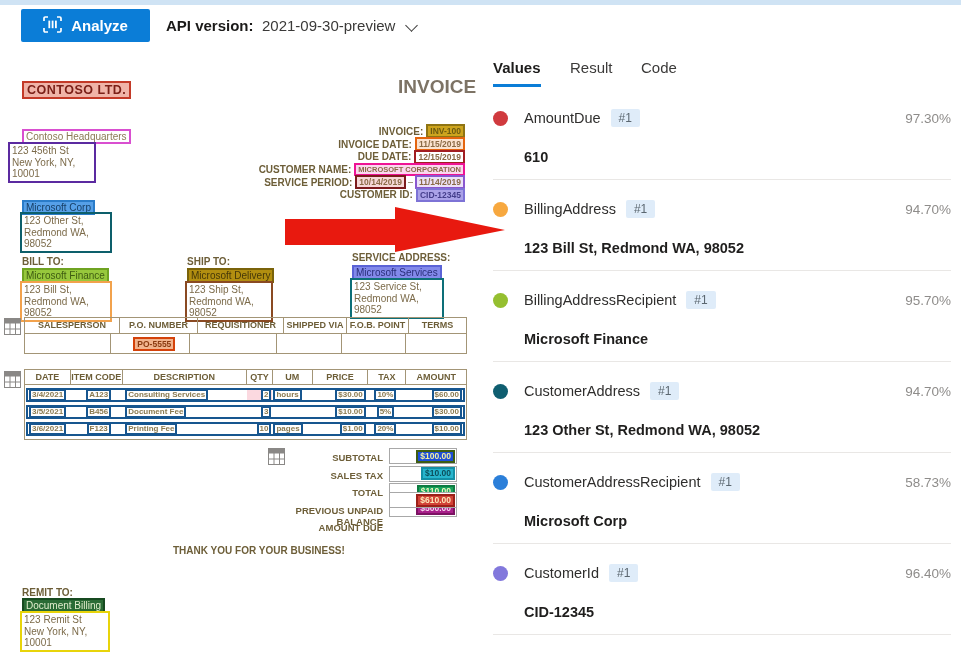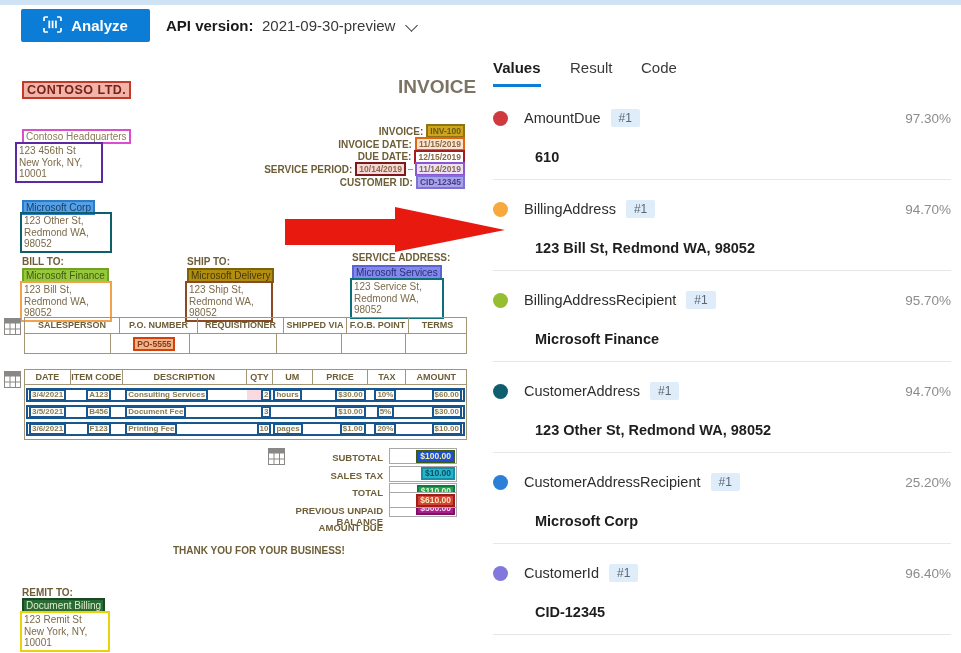--- a/index.html
+++ b/index.html
@@ -24,33 +24,33 @@
   .tab-underline { position:absolute; left:493px; top:84px; width:48px; height:3px; background:#0078d4; }
 
   
   .rows { position:absolute; left:493px; top:89px; width:458px; }
   .frow { height:91px; border-bottom:1px solid #e9e7e5; padding-top:19px; cursor:pointer; }
   .frow-head { display:flex; align-items:center; height:20px; }
   .dot { width:15px; height:15px; border-radius:50%; flex:0 0 15px; }
   .fname { margin-left:16px; font-size:14.5px; color:#2f2e2d; }
   .fbadge { margin-left:10px; background:#dfecf9; color:#5b6770; font-size:12px; padding:2px 8px; border-radius:2px; }
   .fpct { margin-left:auto; font-size:13.5px; color:#8e8c8a; }
-  .fvalue { margin-left:42px; margin-top:21px; font-size:14.5px; font-weight:bold; color:#1f1e1d; }
+  .fvalue { margin-left:31px; margin-top:21px; font-size:14.5px; font-weight:bold; color:#1f1e1d; }
 
   
   .doc-t { position:absolute; font-size:10px; color:#7c6b4a; }
   .doc-b { font-weight:bold; color:#6d5e38; }
   .addr-box { position:absolute; font-size:10px; color:#7c6b4a; line-height:11.5px; padding:1px 2px; }
 
   .company { position:absolute; left:22px; top:81px; font-size:12.5px; font-weight:bold; letter-spacing:0.5px;
     color:#7b2018; background:#f0b4a8; border:2px solid #c33a28; padding:0 3px; }
   .inv-title { position:absolute; left:398px; top:76px; font-size:19px; font-weight:bold; color:#7d7365; }
 
   .hq-name { position:absolute; left:22px; top:129px; font-size:10px; color:#8a7a55; border:2px solid #d94fd0; padding:0 2px; }
-  .hq-addr { left:15px; top:142px; width:88px; border:2px solid #5b2aa0; }
+  .hq-addr { left:8px; top:142px; width:88px; border:2px solid #5b2aa0; }
 
   .meta { position:absolute; left:225px; top:125px; width:240px; }
   .meta-row { display:flex; justify-content:flex-end; align-items:center; height:12.7px; }
   .meta-label { font-size:10px; font-weight:bold; color:#6d5e38; margin-right:3px; white-space:nowrap; }
   .mv { font-size:8.5px; font-weight:bold; padding:0 2px; border:2px solid; white-space:nowrap; }
   .mv-inv { background:#cda41e; border-color:#8f7413; color:#6b5a10; }
   .mv-invdate { background:#fbe3d0; border-color:#e4650f; color:#8a6a45; }
   .mv-due { background:#fff; border-color:#a21e22; color:#8a6a45; }
   .mv-cust { background:#fbd7ee; border-color:#ee1395; color:#8a6a45; font-size:7.5px; }
   .mv-sp1 { background:#f6d8d8; border-color:#7c1a1c; color:#8a6a45; }
@@ -147,20 +147,24 @@
         <span class="meta-label">INVOICE:</span>
         <span class="mv mv-inv">INV-100</span>
       </div>
       <div class="meta-row">
         <span class="meta-label">INVOICE DATE:</span>
         <span class="mv mv-invdate">11/15/2019</span>
       </div>
       <div class="meta-row">
         <span class="meta-label">DUE DATE:</span>
         <span class="mv mv-due">12/15/2019</span>
+      </div>
+      <div class="meta-row">
+        <span class="meta-label">CUSTOMER NAME:</span>
+        <span class="mv mv-cust">MICROSOFT CORPORATION</span>
       </div>
       <div class="meta-row">
         <span class="meta-label">SERVICE PERIOD:</span>
         <span class="mv mv-sp1">10/14/2019</span>
         <span class="meta-dash">–</span>
         <span class="mv mv-sp2">11/14/2019</span>
       </div>
       <div class="meta-row">
         <span class="meta-label">CUSTOMER ID:</span>
         <span class="mv mv-cid">CID-12345</span>
@@ -400,21 +404,21 @@
         <span class="fbadge">#1</span>
         <span class="fpct">94.70%</span>
       </div>
       <div class="fvalue">123 Other St, Redmond WA, 98052</div>
     </div>
     <div class="frow">
       <div class="frow-head">
         <span class="dot" style="background-color: rgb(43, 127, 217);"></span>
         <span class="fname">CustomerAddressRecipient</span>
         <span class="fbadge">#1</span>
-        <span class="fpct">25.20%</span>
+        <span class="fpct">58.73%</span>
       </div>
       <div class="fvalue">Microsoft Corp</div>
     </div>
     <div class="frow">
       <div class="frow-head">
         <span class="dot" style="background-color: rgb(130, 120, 220);"></span>
         <span class="fname">CustomerId</span>
         <span class="fbadge">#1</span>
         <span class="fpct">96.40%</span>
       </div>

